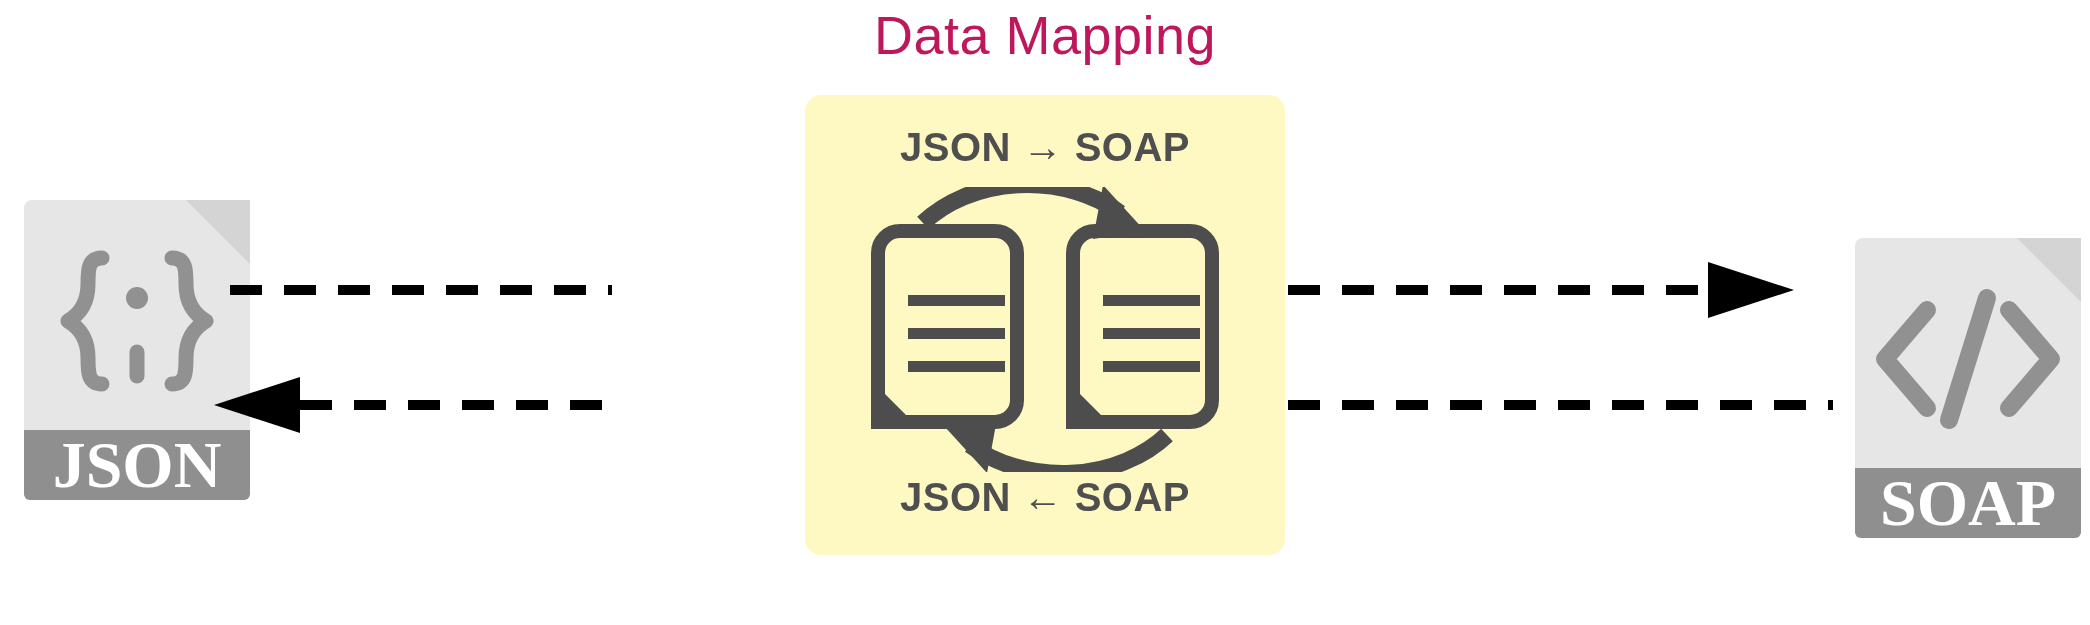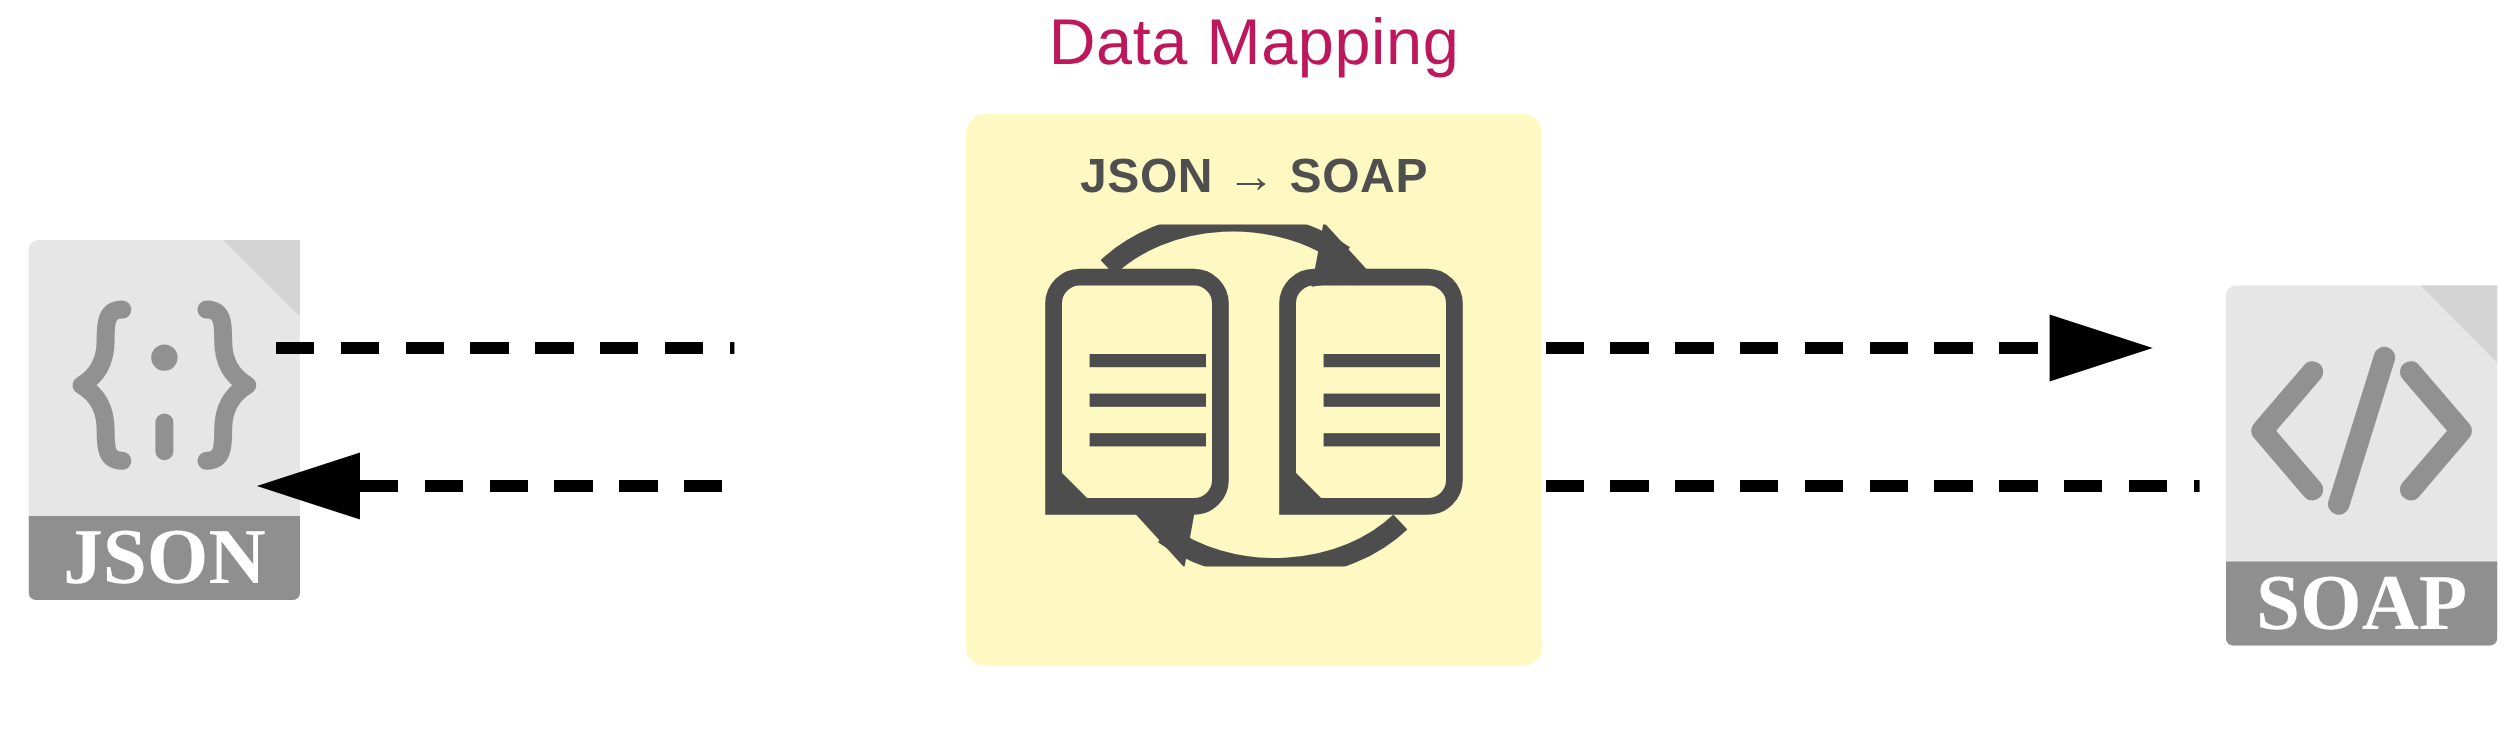--- a/index.html
+++ b/index.html
@@ -233,15 +233,16 @@
         </g>
 
         <path d="M78 36 A135 105 0 0 1 275 26" fill="none" stroke="#4d4d4d" stroke-width="17" stroke-linecap="butt"></path>
         <path d="M258 -2 L300 44 L248 52 Z" fill="#4d4d4d"></path>
 
         <path d="M322 248 A135 105 0 0 1 125 258" fill="none" stroke="#4d4d4d" stroke-width="17" stroke-linecap="butt"></path>
         <path d="M142 286 L100 240 L152 232 Z" fill="#4d4d4d"></path>
       </svg>
     </div>
 
+    <div class="panel-caption" id="caption-bottom">JSON ← SOAP</div>
   </div>
 
 </div>
 
 </body></html>

